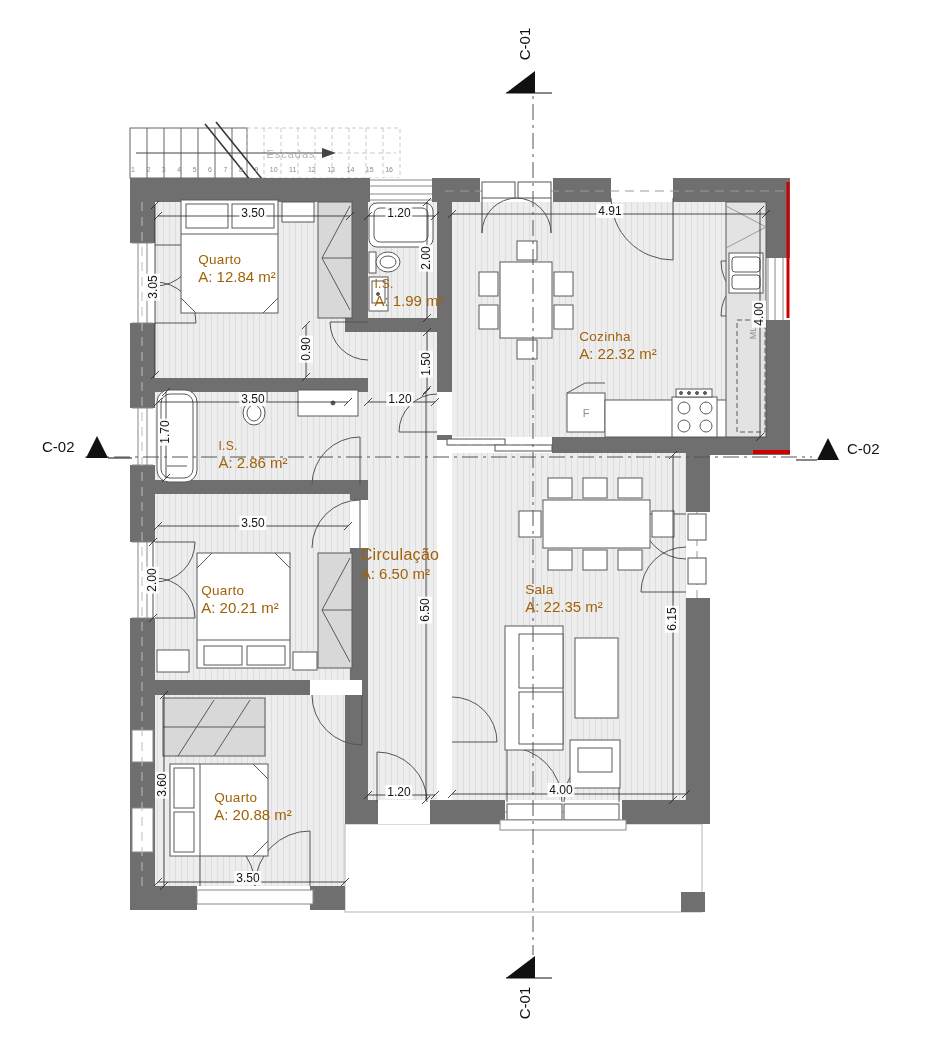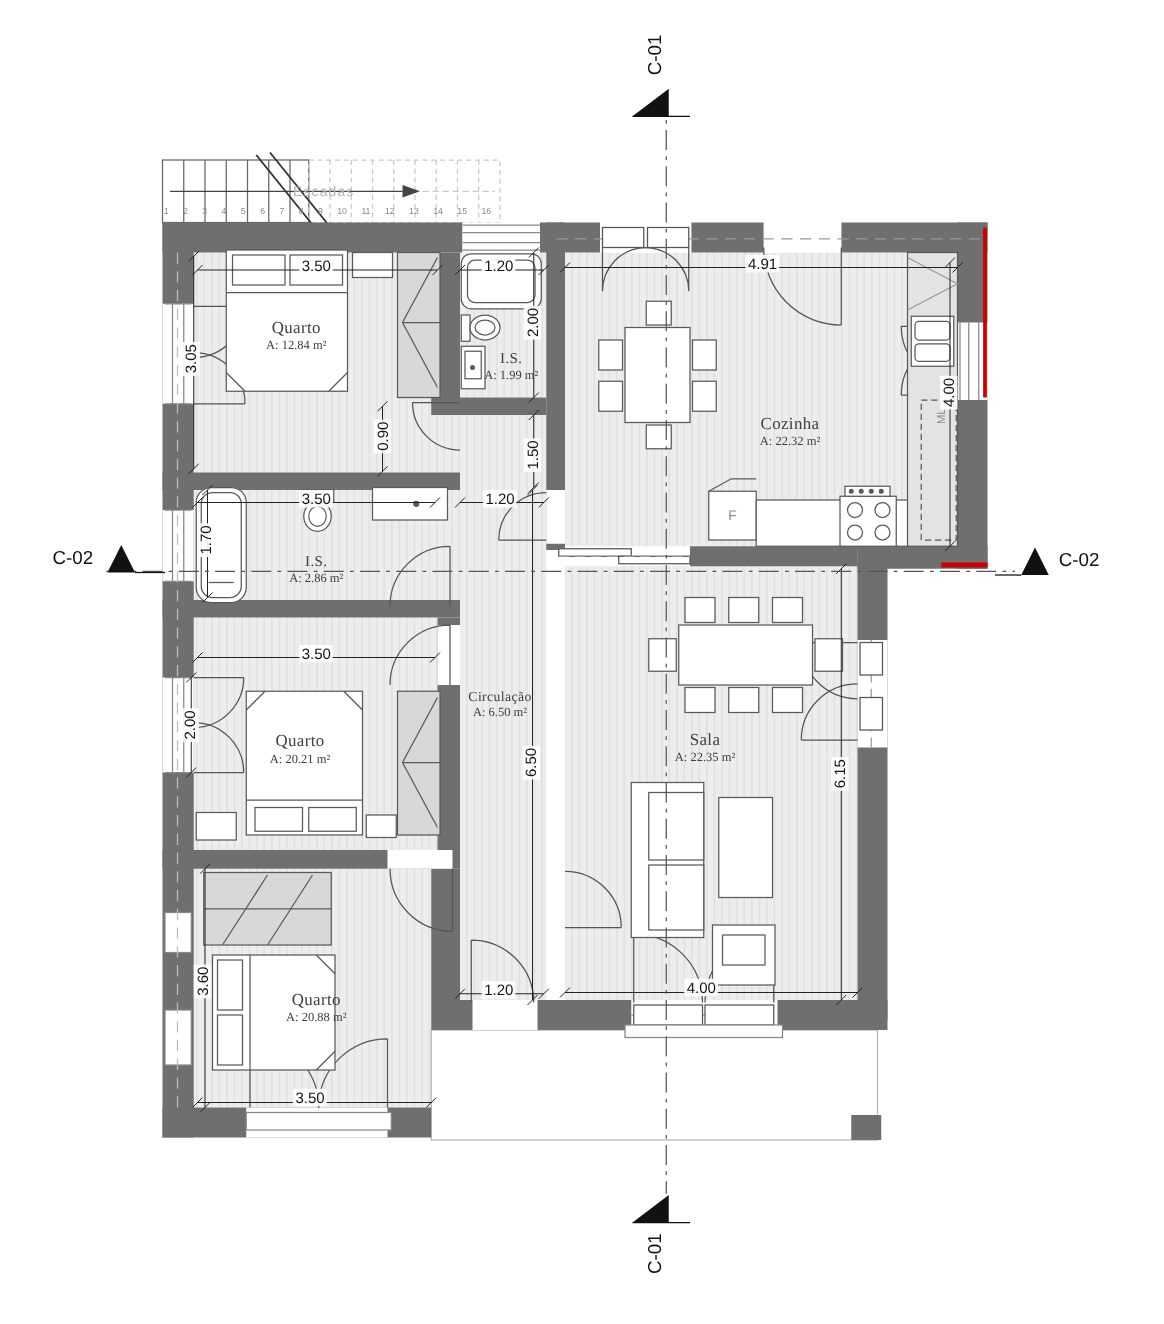--- a/index.html
+++ b/index.html
@@ -1,29 +1,29 @@
 <!DOCTYPE html>
 <html><head>
 <meta charset="utf-8">
 <style>
   html,body{margin:0;padding:0;background:#fff;}
   #stage{position:relative;width:931px;height:1059px;background:#fff;overflow:hidden;
          font-family:"Liberation Sans",sans-serif;}
   svg{position:absolute;left:0;top:0;}
-  .lbl{position:absolute;transform:translate(-50%,-50%);text-align:center;color:#404040;white-space:nowrap;font-family:Liberation Serif, serif;}
+  .lbl{position:absolute;transform:translate(-50%,-50%);text-align:left;color:#a16207;white-space:nowrap;}
   .room-name{font-size:13.5px;letter-spacing:.3px;}
-  .room-area{font-size:10px;margin-top:1px;}
+  .room-area{font-size:15px;margin-top:1px;}
   .dim{position:absolute;transform:translate(-50%,-50%);font-size:12px;color:#141414;
        background:rgba(255,255,255,.9);padding:0 2px;white-space:nowrap;}
   .dim.v{transform:translate(-50%,-50%) rotate(-90deg);}
   .sec{position:absolute;font-size:15px;color:#111;white-space:nowrap;}
   .sec.v{transform:translate(-50%,-50%) rotate(-90deg);}
   .appliance{position:absolute;transform:translate(-50%,-50%);font-size:11px;color:#8d8d8d;}
   .appliance.v{transform:translate(-50%,-50%) rotate(-90deg);font-size:9px;}
-  #escadas{position:absolute;transform:translate(-50%,-50%);font-size:11px;color:#b3b3b3;letter-spacing:1px;}
+  #escadas{position:absolute;transform:translate(-50%,-50%);font-size:11px;color:#b3b3b3;letter-spacing:1px;margin-left:32px;}
   #stair-numbers{position:absolute;left:131px;top:166px;width:262px;display:flex;
                  justify-content:space-between;font-size:7px;color:#8a8a8a;}
 </style>
 </head>
 <body>
 
 <div id="stage">
 
 <svg width="931" height="1059" viewBox="0 0 931 1059">
   <defs>
@@ -403,34 +403,34 @@
 <div class="sec" style="left:847px;top:440px">C-02</div>
 
 <div class="lbl" style="left:237px;top:268px">
   <div class="room-name">Quarto</div>
   <div class="room-area">A: 12.84 m²</div>
 </div>
 <div class="lbl" style="left:409px;top:293px">
   <div class="room-name" style="font-size:12px">I.S.</div>
   <div class="room-area">A: 1.99 m²</div>
 </div>
-<div class="lbl" style="left:632px;top:345px">
+<div class="lbl" style="left:618px;top:345px">
   <div class="room-name">Cozinha</div>
   <div class="room-area">A: 22.32 m²</div>
 </div>
 <div class="lbl" style="left:253px;top:455px">
   <div class="room-name" style="font-size:12px">I.S.</div>
   <div class="room-area">A: 2.86 m²</div>
 </div>
 <div class="lbl" style="left:240px;top:599px">
   <div class="room-name">Quarto</div>
   <div class="room-area">A: 20.21 m²</div>
 </div>
 <div class="lbl" style="left:400px;top:564px">
-  <div class="room-name" style="font-size:11px">Circulação</div>
+  <div class="room-name" style="font-size:16px">Circulação</div>
   <div class="room-area">A: 6.50 m²</div>
 </div>
 <div class="lbl" style="left:564px;top:598px">
   <div class="room-name">Sala</div>
   <div class="room-area">A: 22.35 m²</div>
 </div>
 <div class="lbl" style="left:253px;top:806px">
   <div class="room-name">Quarto</div>
   <div class="room-area">A: 20.88 m²</div>
 </div>

